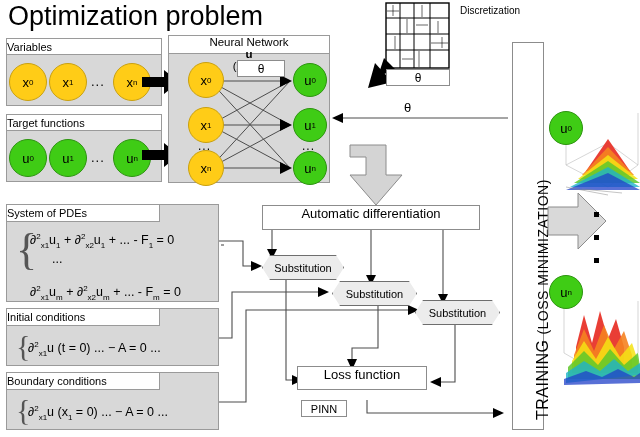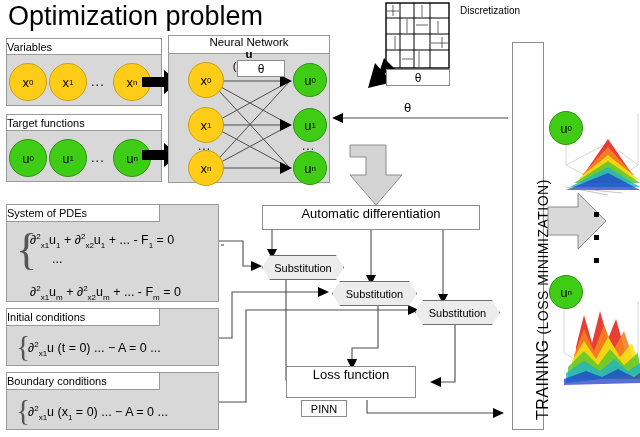--- a/index.html
+++ b/index.html
@@ -228,21 +228,21 @@
 <div class="abs octa" style="left:262px;top:255px;width:82px;height:25px;">
   <span>Substitution</span>
 </div>
 <div class="abs octa" style="left:332px;top:281px;width:85px;height:25px;">
   <span>Substitution</span>
 </div>
 <div class="abs octa" style="left:415px;top:300px;width:85px;height:25px;">
   <span>Substitution</span>
 </div>
 
-<div class="abs box" style="left:286px;top:366px;width:130px;height:32px;">
+<div class="abs box" style="left:297px;top:366px;width:130px;height:24px;">
   <span>Loss function</span>
 </div>
 <div class="abs tinybox" style="left:301px;top:400px;width:46px;height:17px;font-size:11px;">
   <span>PINN</span>
 </div>
 
 <div class="abs box" style="left:512px;top:42px;width:32px;height:388px;"></div>
 <div class="abs rot" style="left:534px;top:420px;">
   <span>TRAINING</span>
   <span style="font-size:14px;">(LOSS MINIMIZATION)</span>

